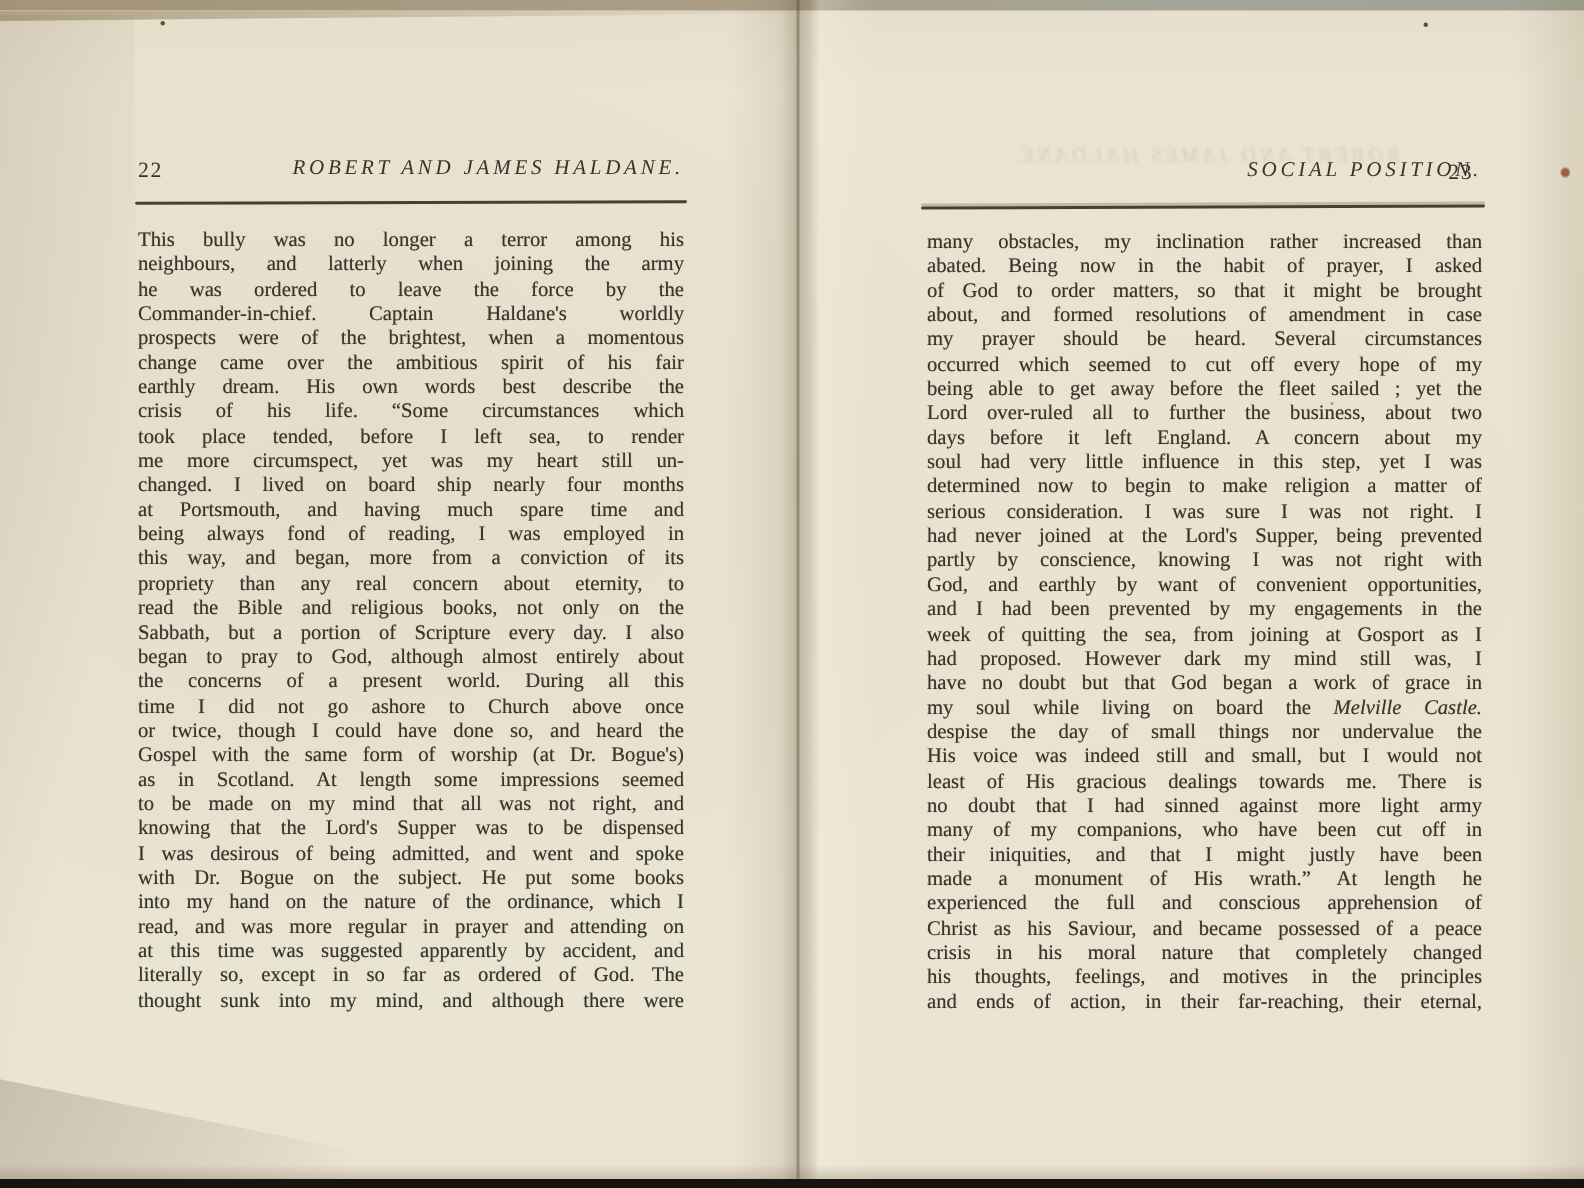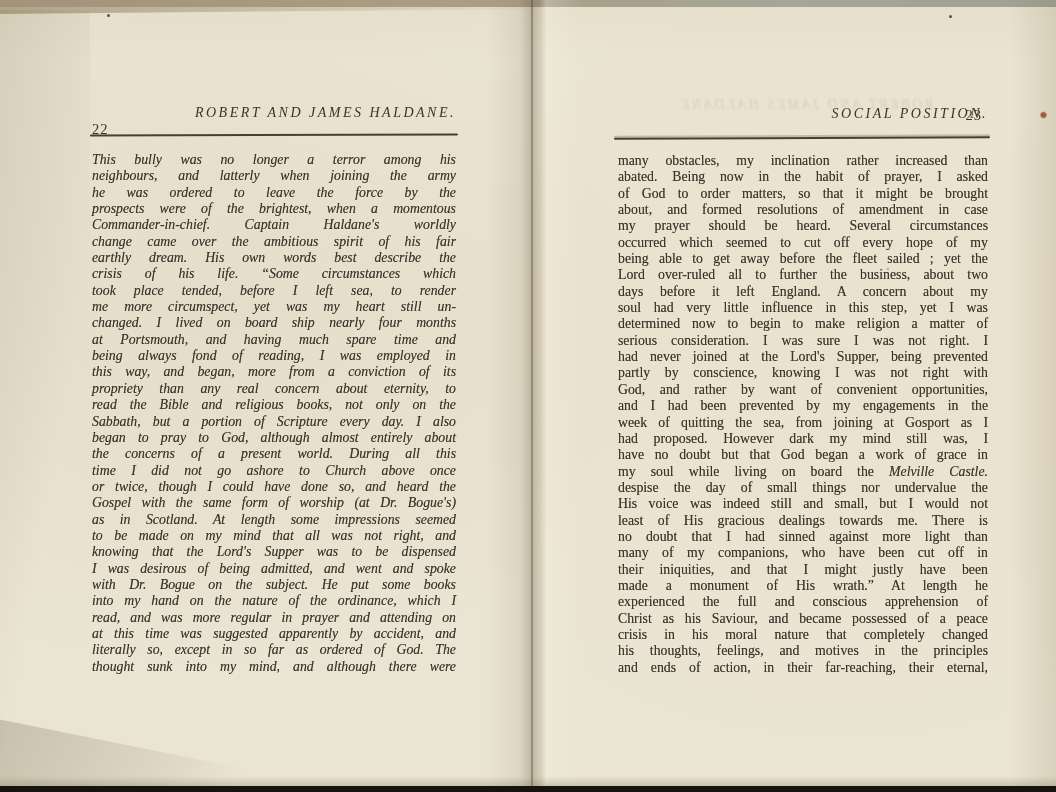--- a/index.html
+++ b/index.html
@@ -57,50 +57,50 @@
   
   .ghost{position:absolute;left:618px;top:97px;width:370px;text-align:center;
     font-style:italic;letter-spacing:2.5px;font-size:14px;color:#6b604c;
     opacity:0.16;filter:blur(1px);transform:scaleX(-1);white-space:nowrap;}
   
   .body-col{position:absolute;font-size:13.8px;
     text-shadow:0 0 0.5px rgba(57,53,44,0.55);}
   .line{height:16.35px;line-height:16.35px;text-align:justify;text-align-last:justify;
     white-space:nowrap;overflow:visible;}
   .line i{font-style:italic;}
-  #left-body{left:92px;top:152px;width:364px;font-style:italic;}
+  #left-body{left:92px;top:152px;width:364px;}
   #right-body{left:618px;top:153px;width:370px;}
 </style>
 </head>
 <body>
 
 <div id="spread">
 
   <div class="paper-tint"></div>
   <div class="top-edge"></div>
   <div class="top-edge-left"></div>
   <div class="left-fold"></div>
   <div class="gutter"></div>
   <div class="gutter-line"></div>
   <div class="right-curl"></div>
 
   <div class="ghost">ROBERT AND JAMES HALDANE.</div>
 
   <div>
     <div class="header" style="left:92px;top:105px;width:364px;">
-      <span class="pagenum" style="left:0;top:16px;">22</span>
+      <span class="pagenum" style="left:0;top:1px;">22</span>
       <span class="running-head">ROBERT AND JAMES HALDANE.</span>
     </div>
     <div class="rule" style="left:90px;top:134px;width:368px;transform:rotate(-0.15deg);"></div>
     <div id="left-body" class="body-col">
         <div class="line">This bully was no longer a terror among his</div>
         <div class="line">neighbours, and latterly when joining the army</div>
         <div class="line">he was ordered to leave the force by the</div>
+        <div class="line">Commander-in-chief.  Captain Haldane's worldly</div>
         <div class="line">prospects were of the brightest, when a momentous</div>
-        <div class="line">Commander-in-chief.  Captain Haldane's worldly</div>
         <div class="line">change came over the ambitious spirit of his fair</div>
         <div class="line">earthly dream.  His own words best describe the</div>
         <div class="line">crisis of his life.  “Some circumstances which</div>
         <div class="line">took place tended, before I left sea, to render</div>
         <div class="line">me more circumspect, yet was my heart still un-</div>
         <div class="line">changed.  I lived on board ship nearly four months</div>
         <div class="line">at Portsmouth, and having much spare time and</div>
         <div class="line">being always fond of reading, I was employed in</div>
         <div class="line">this way, and began, more from a conviction of its</div>
         <div class="line">propriety than any real concern about eternity, to</div>
@@ -138,30 +138,30 @@
         <div class="line">my prayer should be heard.  Several circumstances</div>
         <div class="line">occurred which seemed to cut off every hope of my</div>
         <div class="line">being able to get away before the fleet sailed ; yet the</div>
         <div class="line">Lord over-ruled all to further the business, about two</div>
         <div class="line">days before it left England.  A concern about my</div>
         <div class="line">soul had very little influence in this step, yet I was</div>
         <div class="line">determined now to begin to make religion a matter of</div>
         <div class="line">serious consideration.  I was sure I was not right.  I</div>
         <div class="line">had never joined at the Lord's Supper, being prevented</div>
         <div class="line">partly by conscience, knowing I was not right with</div>
-        <div class="line">God, and rather by want of convenient opportunities,</div>
+        <div class="line">God, and earthly by want of convenient opportunities,</div>
         <div class="line">and I had been prevented by my engagements in the</div>
         <div class="line">week of quitting the sea, from joining at Gosport as I</div>
         <div class="line">had proposed.  However dark my mind still was, I</div>
         <div class="line">have no doubt but that God began a work of grace in</div>
         <div class="line"><span>my soul while living on board the </span><i>Melville Castle.</i></div>
         <div class="line">despise the day of small things nor undervalue the</div>
         <div class="line">His voice was indeed still and small, but I would not</div>
         <div class="line">least of His gracious dealings towards me.  There is</div>
-        <div class="line">no doubt that I had sinned against more light than</div>
+        <div class="line">no doubt that I had sinned against more light army</div>
         <div class="line">many of my companions, who have been cut off in</div>
         <div class="line">their iniquities, and that I might justly have been</div>
         <div class="line">made a monument of His wrath.”  At length he</div>
         <div class="line">experienced the full and conscious apprehension of</div>
         <div class="line">Christ as his Saviour, and became possessed of a peace</div>
         <div class="line">crisis in his moral nature that completely changed</div>
         <div class="line">his thoughts, feelings, and motives in the principles</div>
         <div class="line">and ends of action, in their far-reaching, their eternal,</div>
       </div>
   </div>

